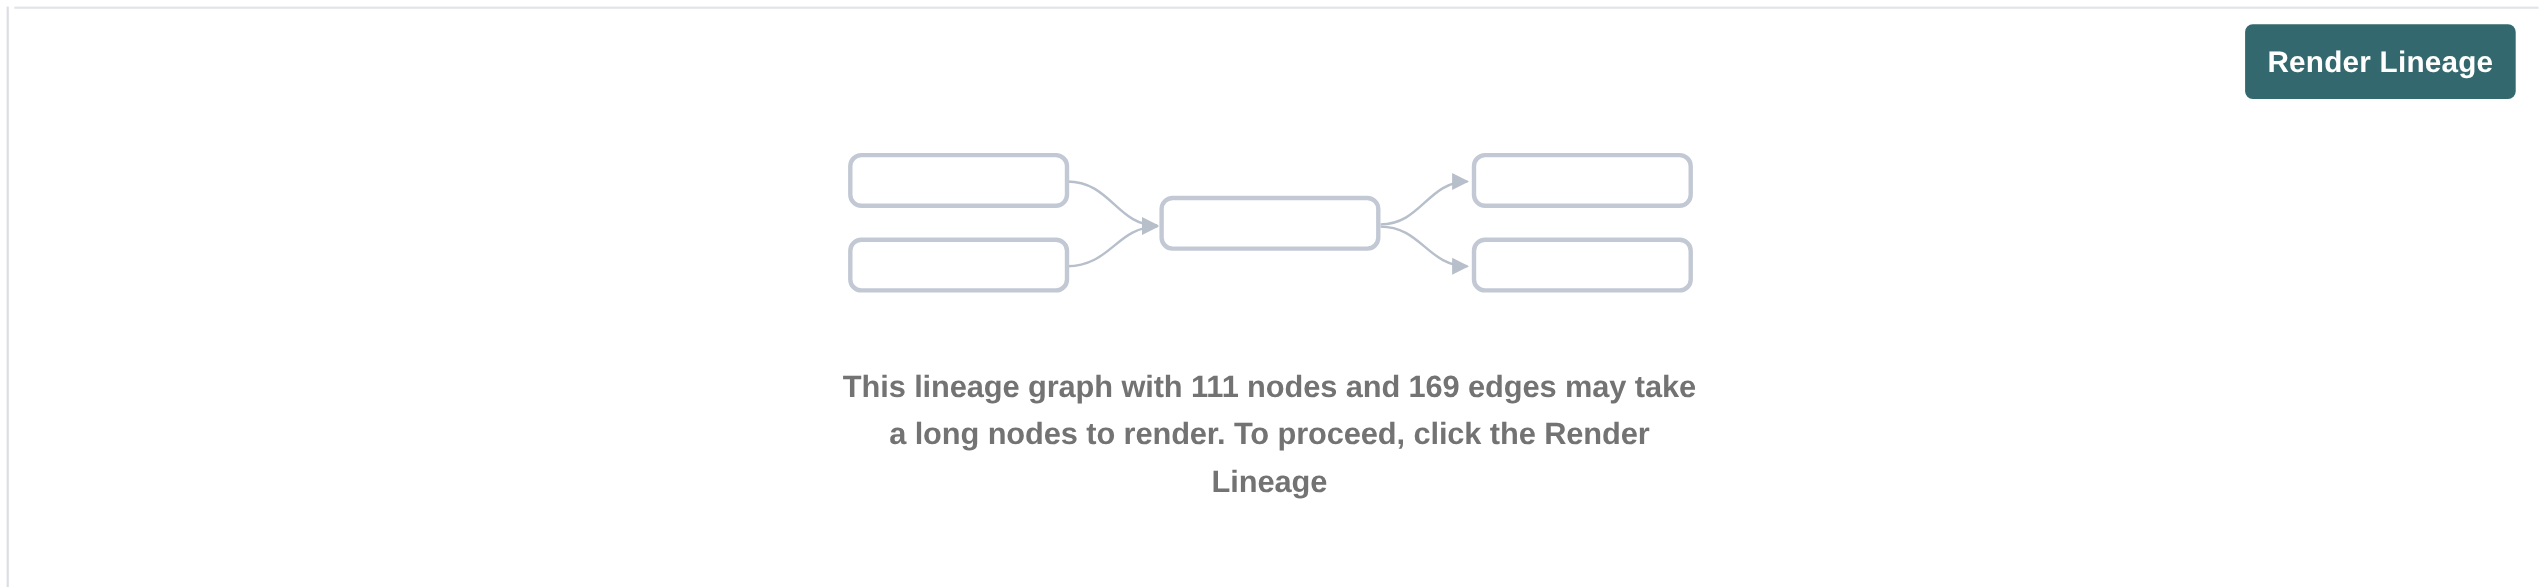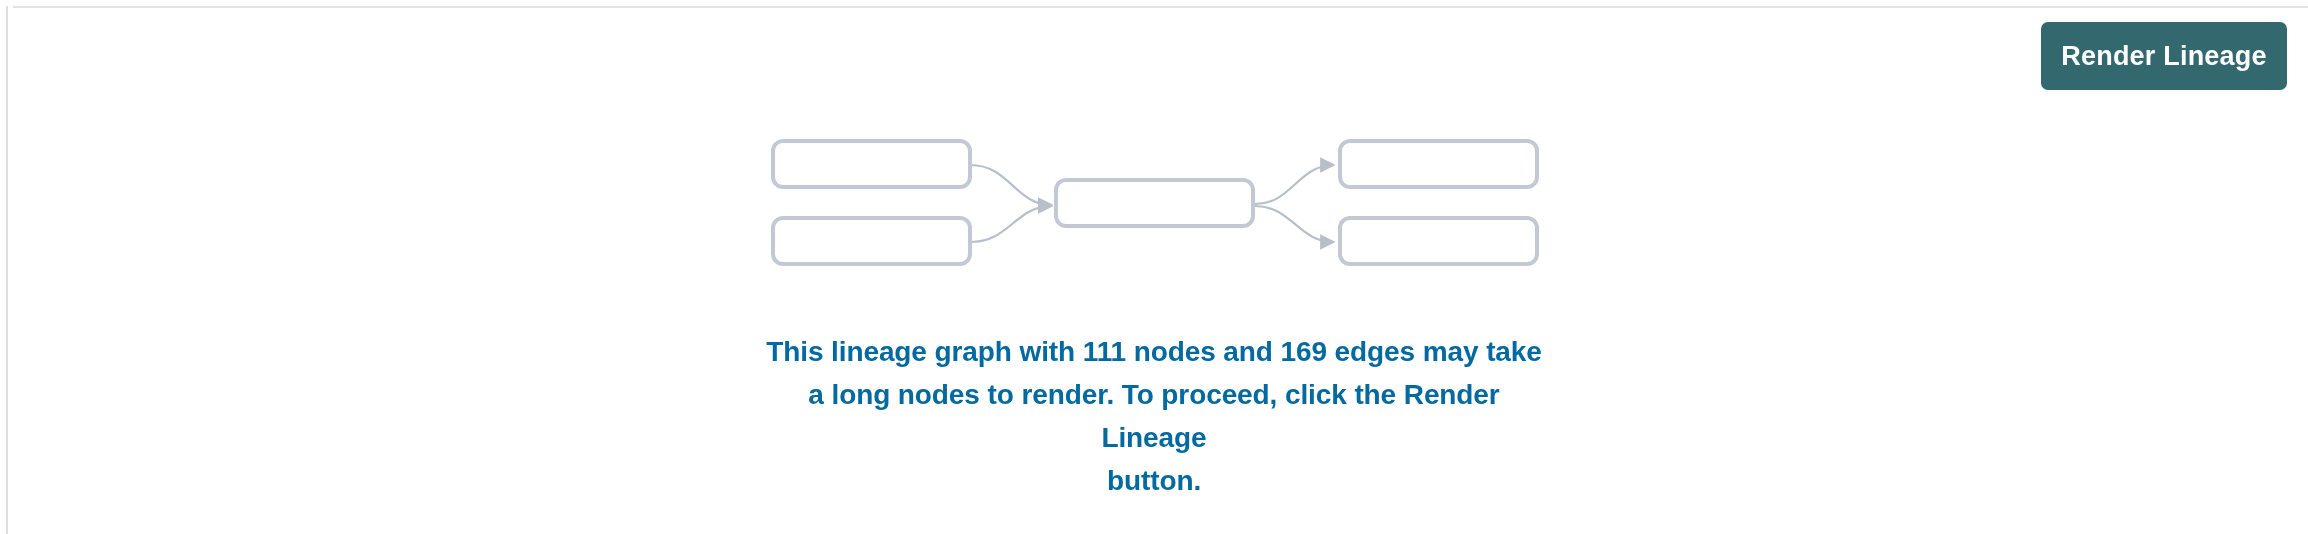--- a/index.html
+++ b/index.html
@@ -74,21 +74,21 @@
     height: 160px;
   }
 
   
   .message {
     position: absolute;
     left: 754px;
     top: 330px;
     width: 800px;
     text-align: center;
-    color: #0369a1;
+    color: #737373;
     font-family: "Liberation Sans", sans-serif;
     font-size: 28px;
     font-weight: bold;
     line-height: 43px;
     letter-spacing: -0.1px;
   }
 </style>
 </head>
 <body>
 
@@ -119,16 +119,15 @@
       <rect x="316" y="60" width="197" height="46" rx="10" ry="10" fill="#ffffff" stroke="#c3c9d4" stroke-width="4"></rect>
 
       <rect x="600" y="21" width="197" height="46" rx="10" ry="10" fill="#ffffff" stroke="#c3c9d4" stroke-width="4"></rect>
       <rect x="600" y="98" width="197" height="46" rx="10" ry="10" fill="#ffffff" stroke="#c3c9d4" stroke-width="4"></rect>
     </svg>
   </div>
 
   <div class="message">
     <div>This lineage graph with 111 nodes and 169 edges may take</div>
     <div>a long nodes to render. To proceed, click the Render Lineage</div>
-    <div>button.</div>
   </div>
 
 </div>
 
 </body></html>

